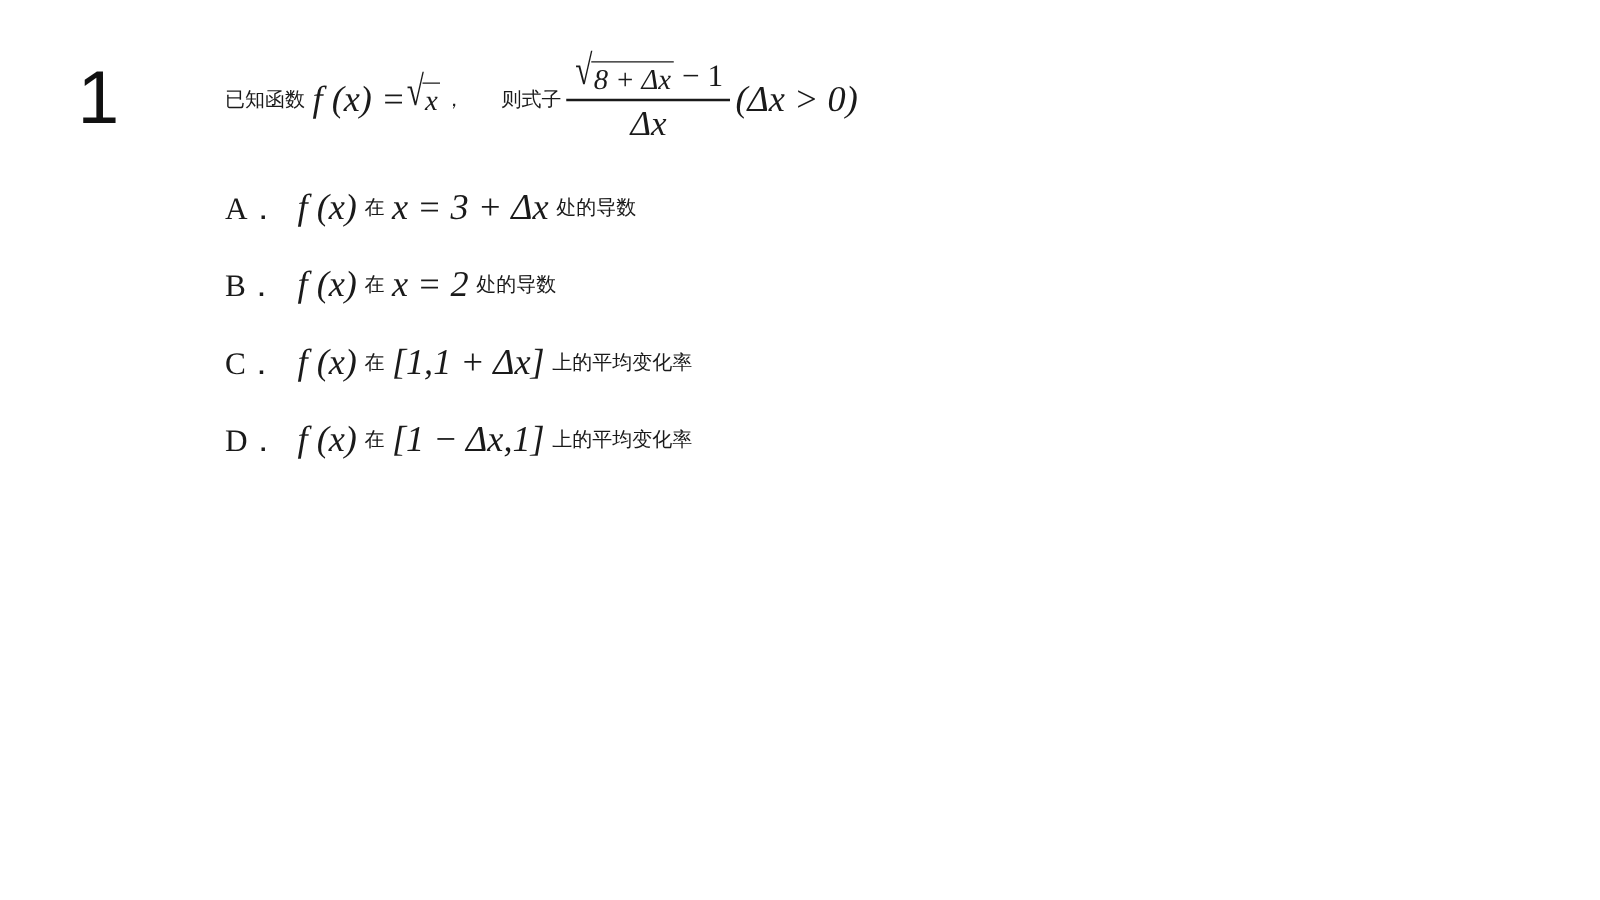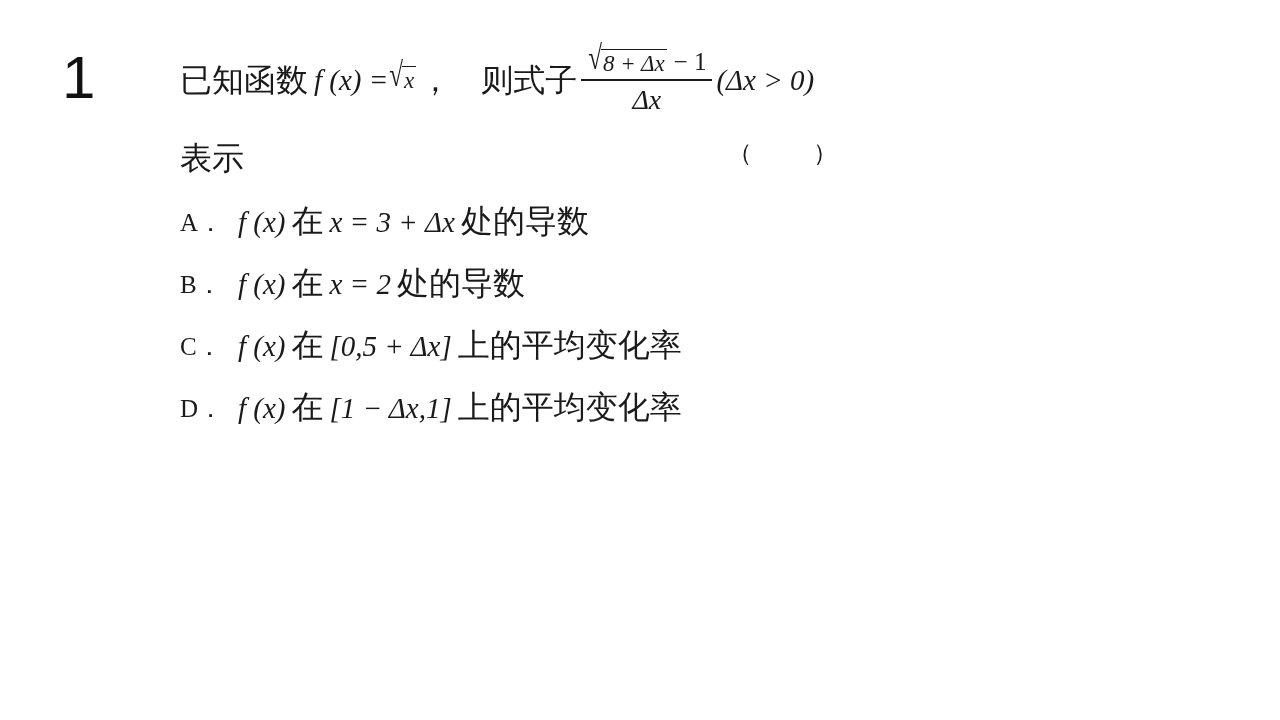--- a/index.html
+++ b/index.html
@@ -44,21 +44,21 @@
   .stem-line {
     display: flex;
     align-items: center;
     font-size: 25px;
     line-height: 1.1;
     white-space: nowrap;
   }
 
   .cjk {
     font-family: Liberation Sans, sans-serif;
-    font-size: 32px;
+    font-size: 16px;
   }
 
   .math {
     font-family: "Liberation Serif", serif;
     font-style: italic;
     font-size: 29px;
   }
   .math-up {
     font-family: "Liberation Serif", serif;
     font-style: normal;
@@ -197,28 +197,20 @@
           </span>
           <span class="math-up">− 1</span>
         </span>
         <span class="bar"></span>
         <span class="den math">Δx</span>
       </span>
 
       <span class="math">(Δx &gt; 0)</span>
     </div>
 
-    <div class="second-line">
-      <span class="cjk biaoshi">表示</span>
-      <span class="paren-blank">
-        <span>（</span>
-        <span class="inner-gap"></span>
-        <span>）</span>
-      </span>
-    </div>
 
     <div class="options">
 
       <div class="option">
         <span class="label">A．</span>
         <span class="body">
           <span class="math">f (x)</span>
           <span class="op-sp"></span>
           <span class="cjk">在</span>
           <span class="op-sp"></span>
@@ -241,21 +233,21 @@
         </span>
       </div>
 
       <div class="option">
         <span class="label">C．</span>
         <span class="body">
           <span class="math">f (x)</span>
           <span class="op-sp"></span>
           <span class="cjk">在</span>
           <span class="op-sp"></span>
-          <span class="math">[0,5 + Δx]</span>
+          <span class="math">[1,1 + Δx]</span>
           <span class="op-sp"></span>
           <span class="cjk">上的平均变化率</span>
         </span>
       </div>
 
       <div class="option">
         <span class="label">D．</span>
         <span class="body">
           <span class="math">f (x)</span>
           <span class="op-sp"></span>

